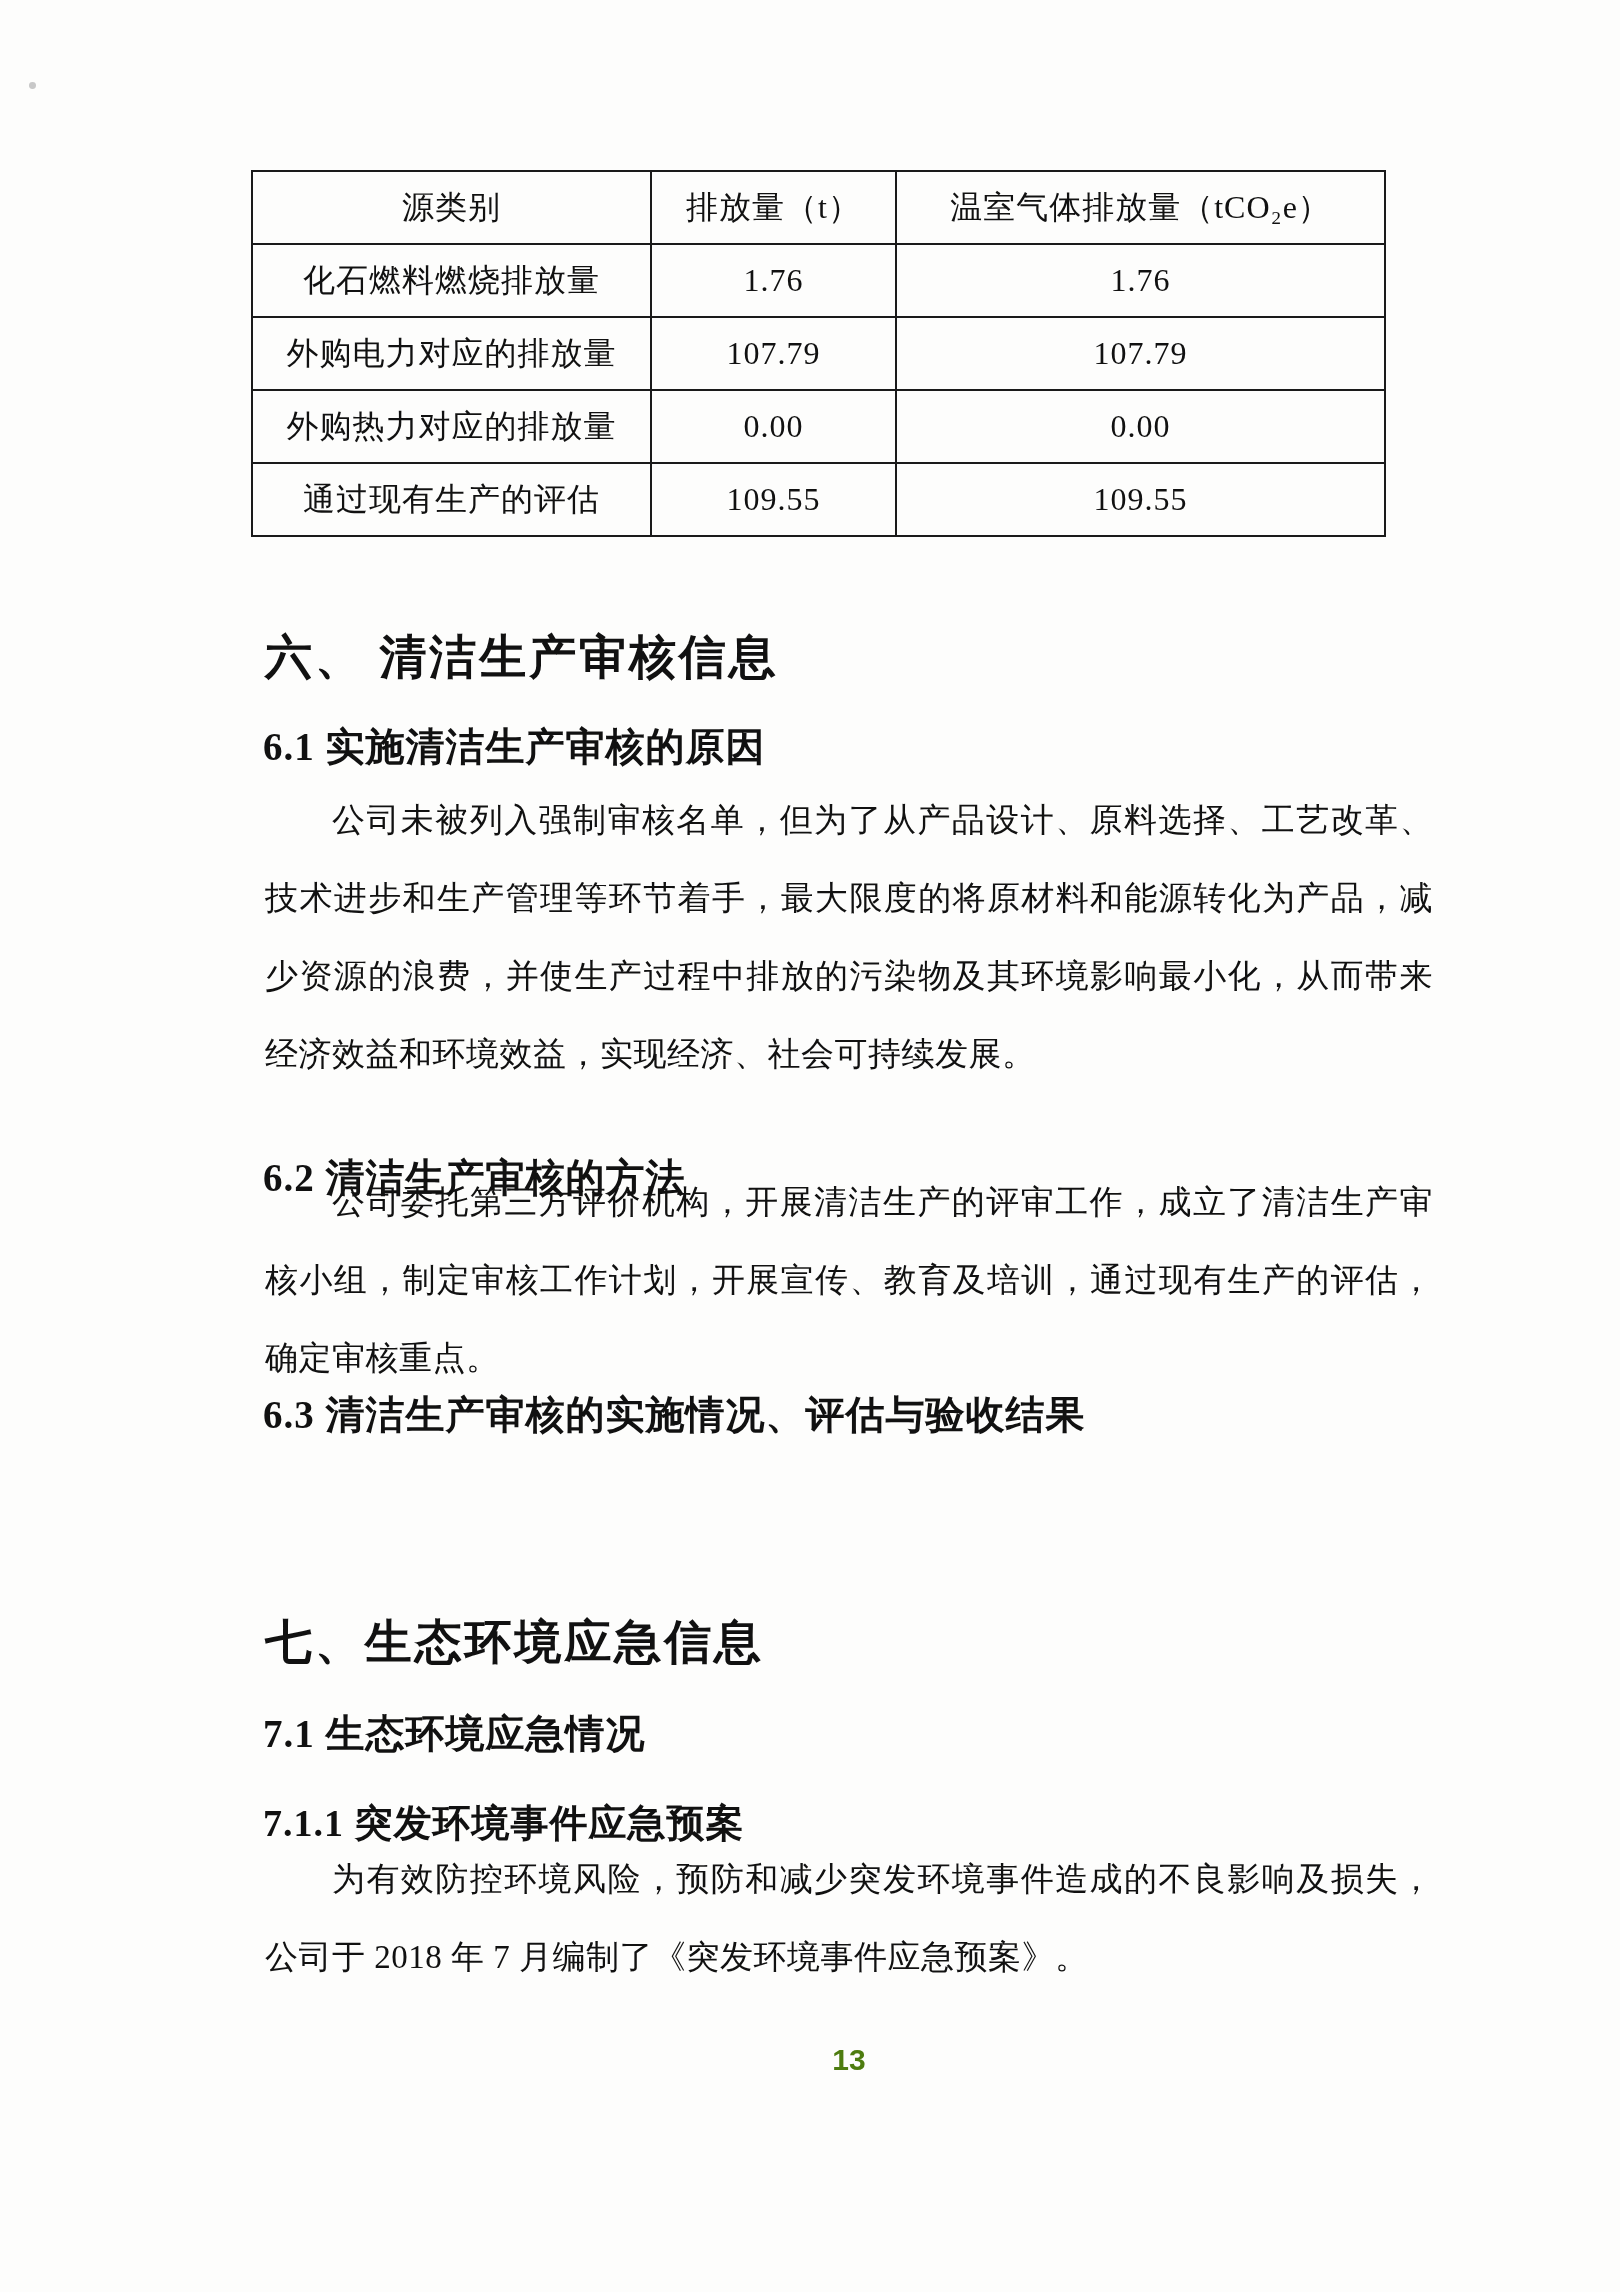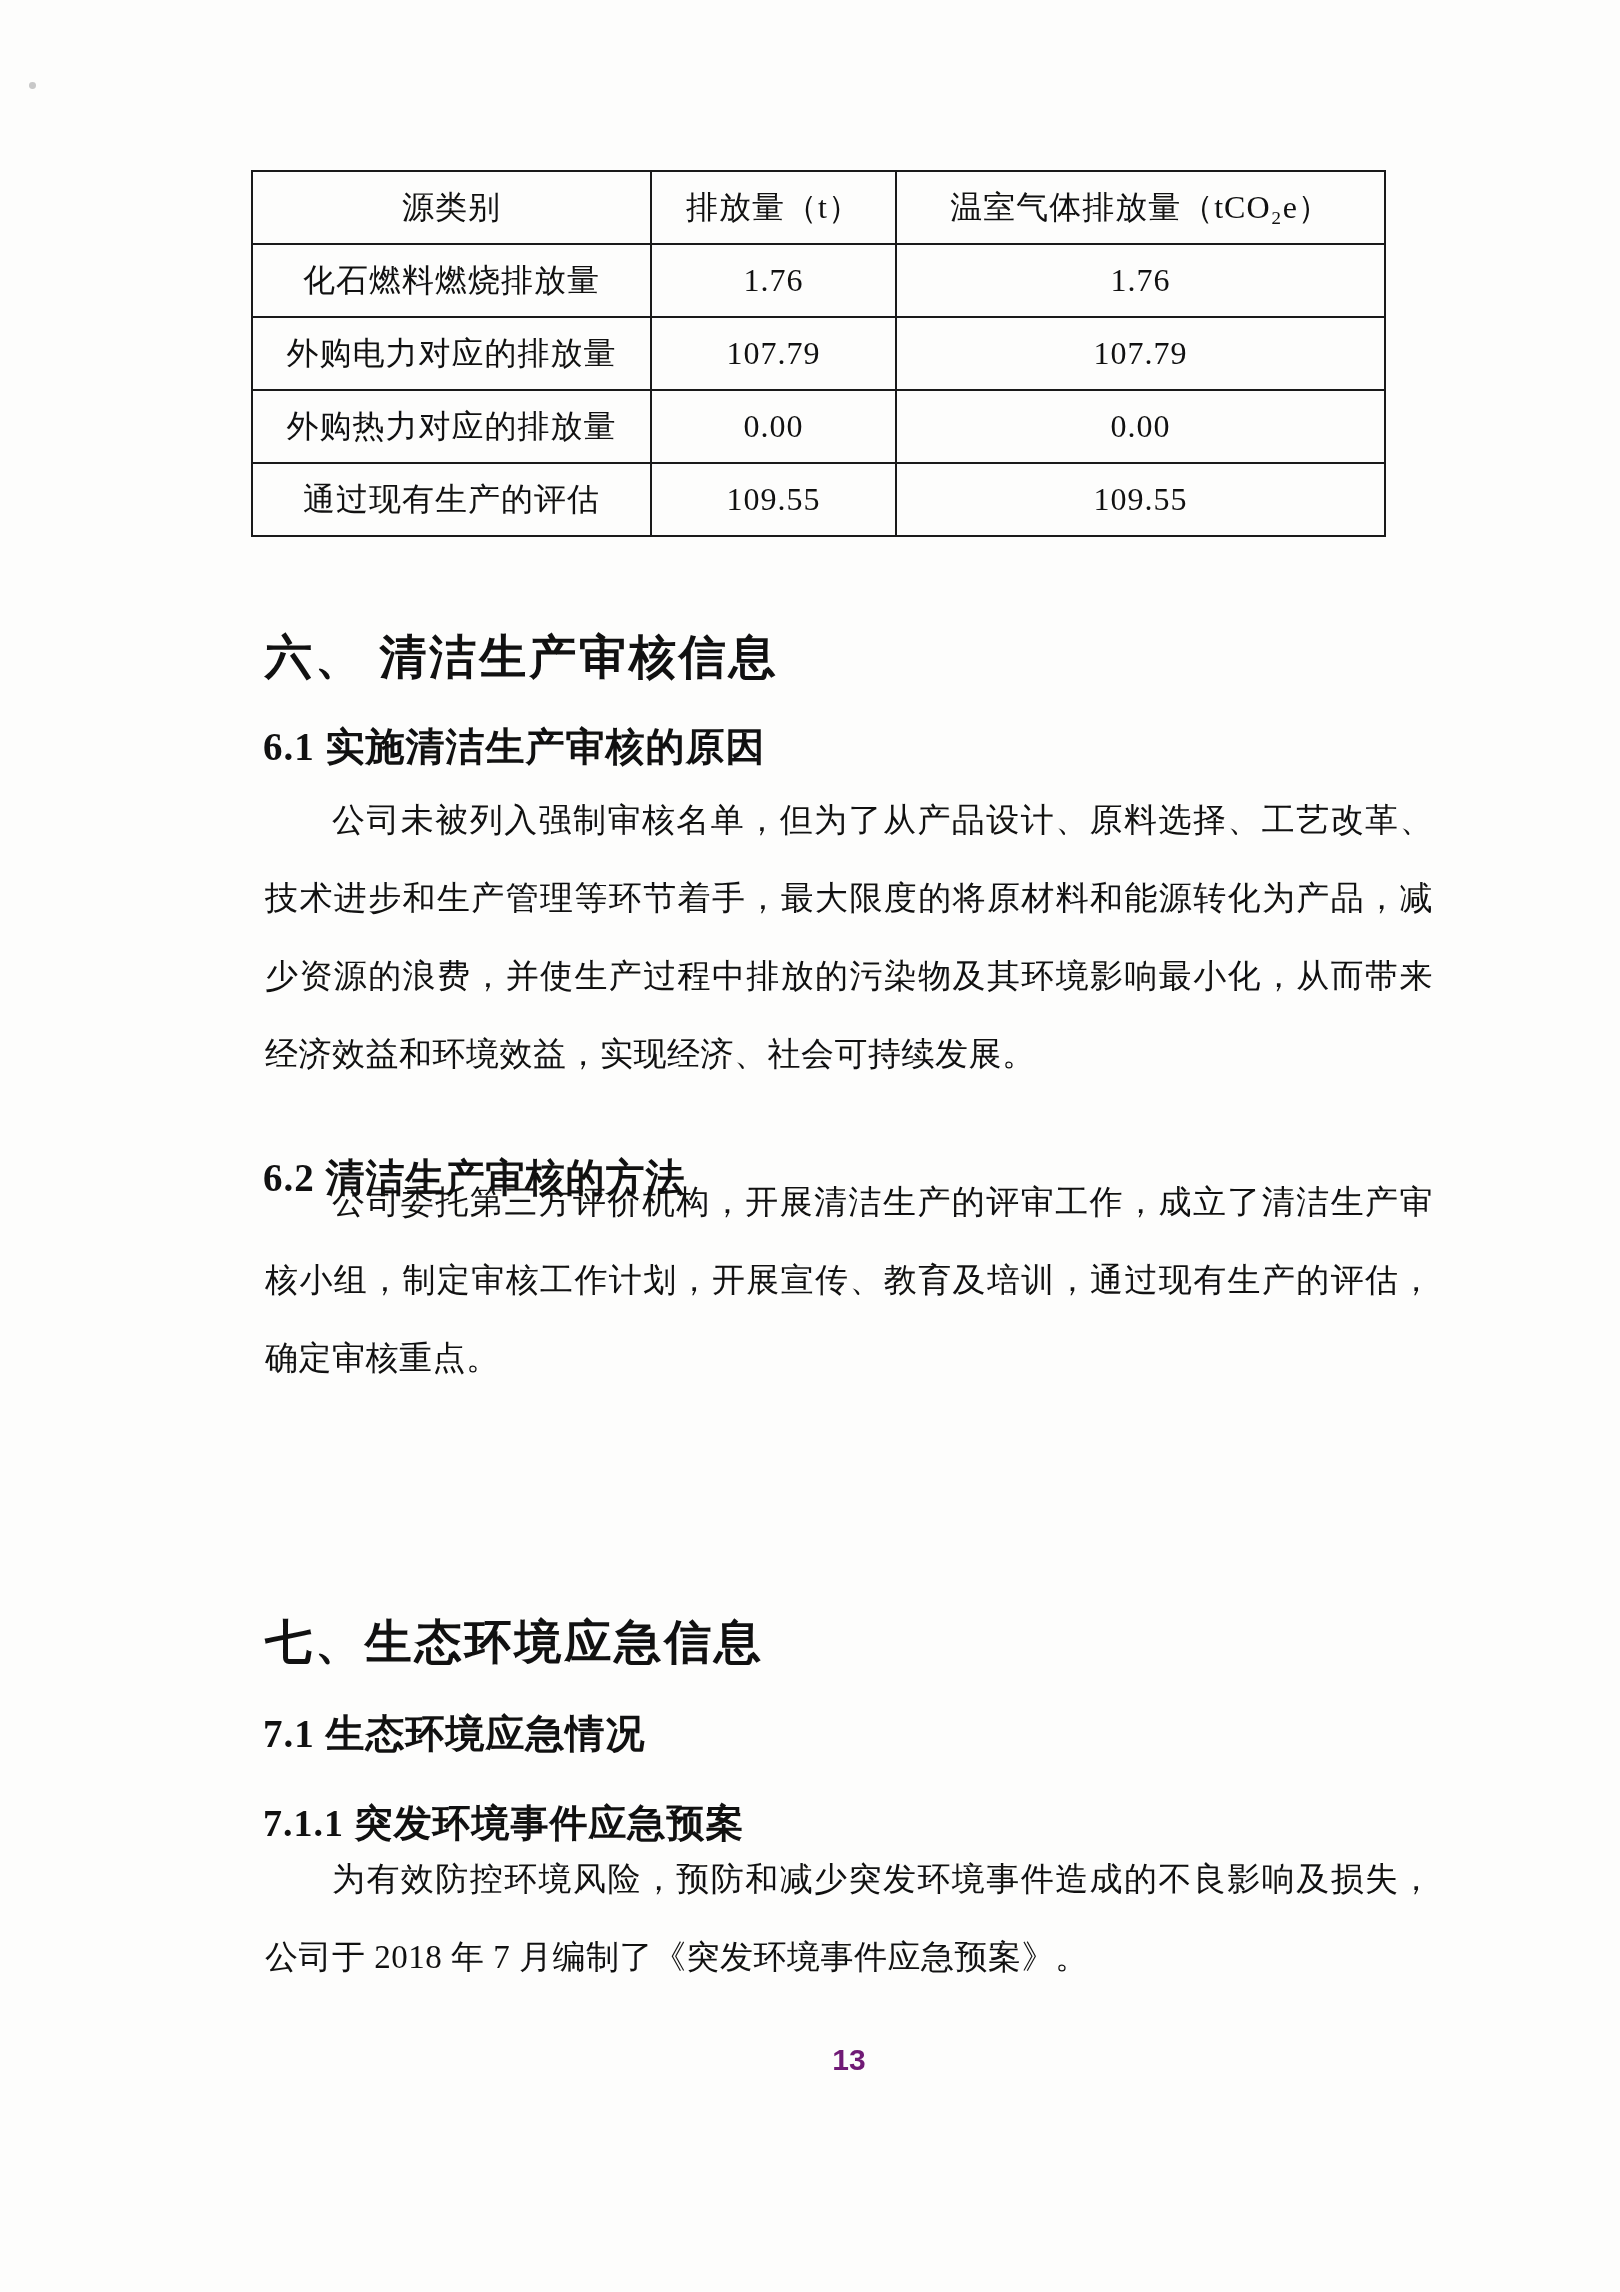--- a/index.html
+++ b/index.html
@@ -104,21 +104,21 @@
   
   .page-number {
     position: absolute;
     left: 265px;
     width: 1168px;
     top: 2043px;
     text-align: center;
     font-family: "Liberation Sans", "DejaVu Sans", sans-serif;
     font-size: 30px;
     font-weight: 600;
-    color: #701a75;
+    color: #4d7c0f;
   }
 </style>
 </head>
 <body>
 
 <div class="page">
 
   <div class="scan-dot"></div>
 
   <table class="emissions">
@@ -159,20 +159,21 @@
   </table>
 
   <div id="h-6" class="h-major">六、 清洁生产审核信息</div>
 
   <div id="h-6-1" class="h-sub">6.1 实施清洁生产审核的原因</div>
   <div id="p-6-1" class="para">公司未被列入强制审核名单，但为了从产品设计、原料选择、工艺改革、技术进步和生产管理等环节着手，最大限度的将原材料和能源转化为产品，减少资源的浪费，并使生产过程中排放的污染物及其环境影响最小化，从而带来经济效益和环境效益，实现经济、社会可持续发展。</div>
 
   <div id="h-6-2" class="h-sub">6.2 清洁生产审核的方法</div>
   <div id="p-6-2" class="para">公司委托第三方评价机构，开展清洁生产的评审工作，成立了清洁生产审核小组，制定审核工作计划，开展宣传、教育及培训，通过现有生产的评估，确定审核重点。</div>
 
+  <div id="h-6-3" class="h-sub">6.3 清洁生产审核的实施情况、评估与验收结果</div>
 
   <div id="h-7" class="h-major">七、生态环境应急信息</div>
 
   <div id="h-7-1" class="h-sub">7.1 生态环境应急情况</div>
 
   <div id="h-7-1-1" class="h-subsub">7.1.1 突发环境事件应急预案</div>
   <div id="p-7-1-1" class="para">为有效防控环境风险，预防和减少突发环境事件造成的不良影响及损失，公司于 2018 年 7 月编制了《突发环境事件应急预案》。</div>
 
   <div class="page-number">13</div>
 

